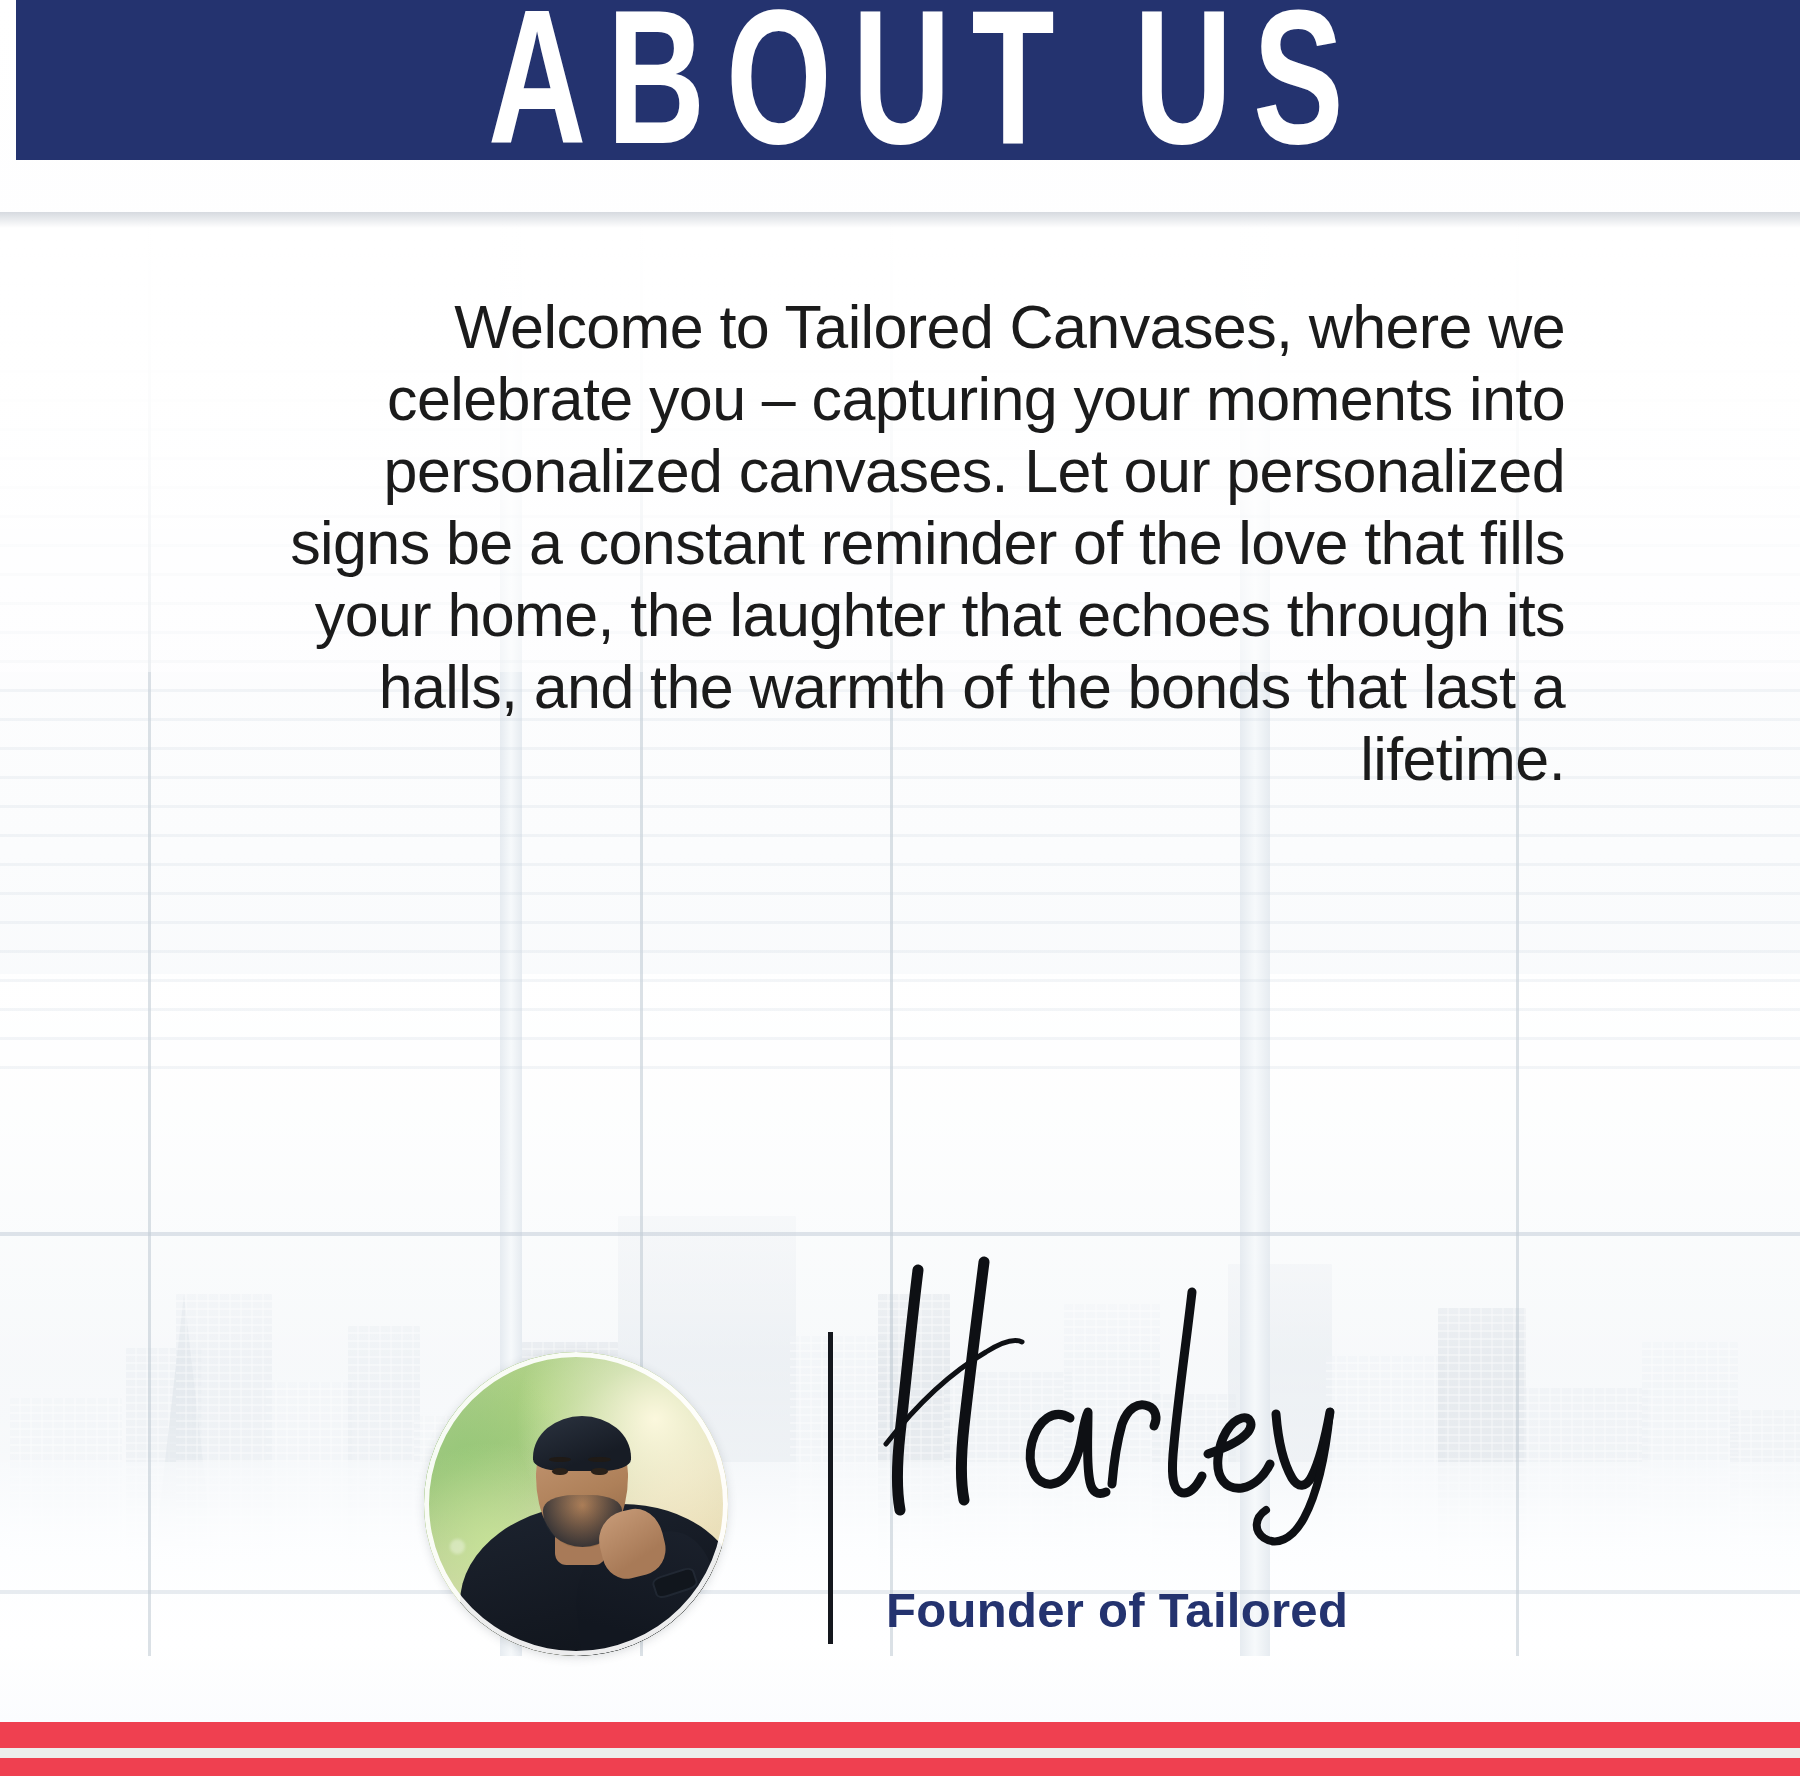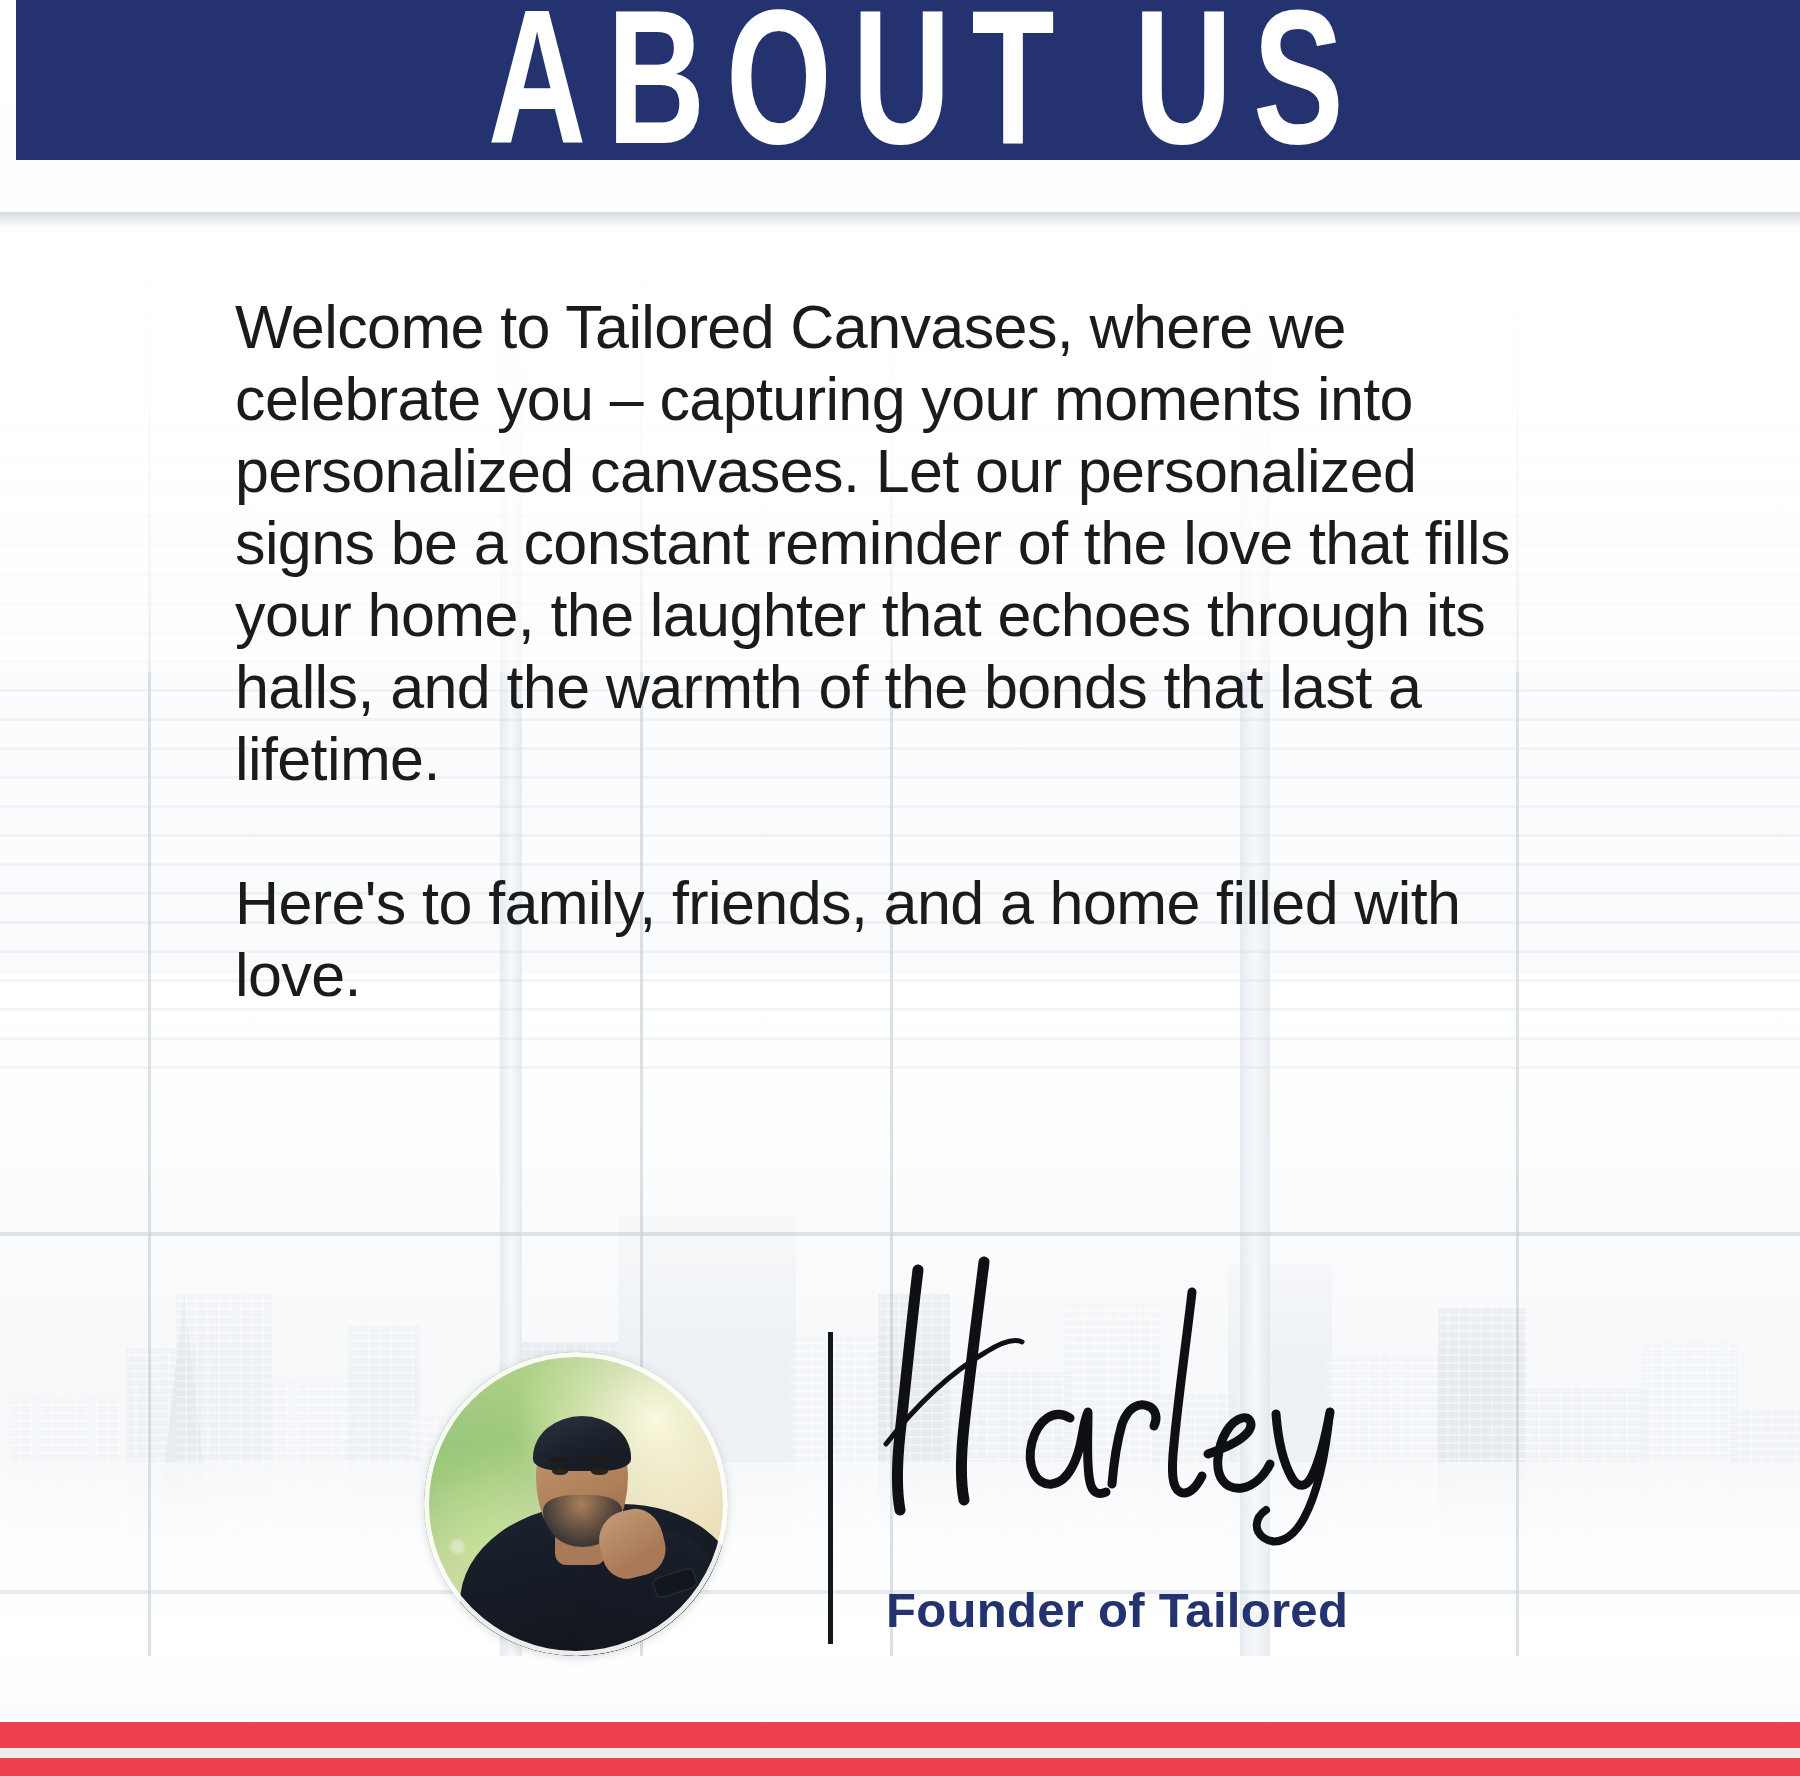--- a/index.html
+++ b/index.html
@@ -209,21 +209,21 @@
     pointer-events: none;
   }
 
   
   .copy {
     position: absolute;
     left: 50%;
     transform: translateX(-50%);
     top: 292px;
     width: 1330px;
-    text-align: left;
+    text-align: right;
     color: #1b1b1b;
     font-family: "Liberation Sans", sans-serif;
     font-weight: 400;
     font-size: 61px;
     line-height: 1.18;
     letter-spacing: -0.6px;
   }
   .copy p {
     margin: 0;
   }
@@ -482,21 +482,20 @@
     <div class="haze-top"></div>
   </div>
 
   <div class="banner">
     <div class="banner-title">ABOUT US</div>
   </div>
   <div class="banner-shadow"></div>
 
   <div class="copy">
     <p>Welcome to Tailored Canvases, where we celebrate you – capturing your moments into personalized canvases. Let our personalized signs be a constant reminder of the love that fills your home, the laughter that echoes through its halls, and the warmth of the bonds that last a lifetime.</p>
-    <p class="para-gap">Here's to family, friends, and a home filled with love.</p>
   </div>
 
   <div class="sig-zone">
 
     <div class="avatar">
       <div class="av-bg"></div>
       <div class="av-bokeh"></div>
       <div class="av-torso"></div>
       <div class="av-arm"></div>
       <div class="av-neck"></div>

